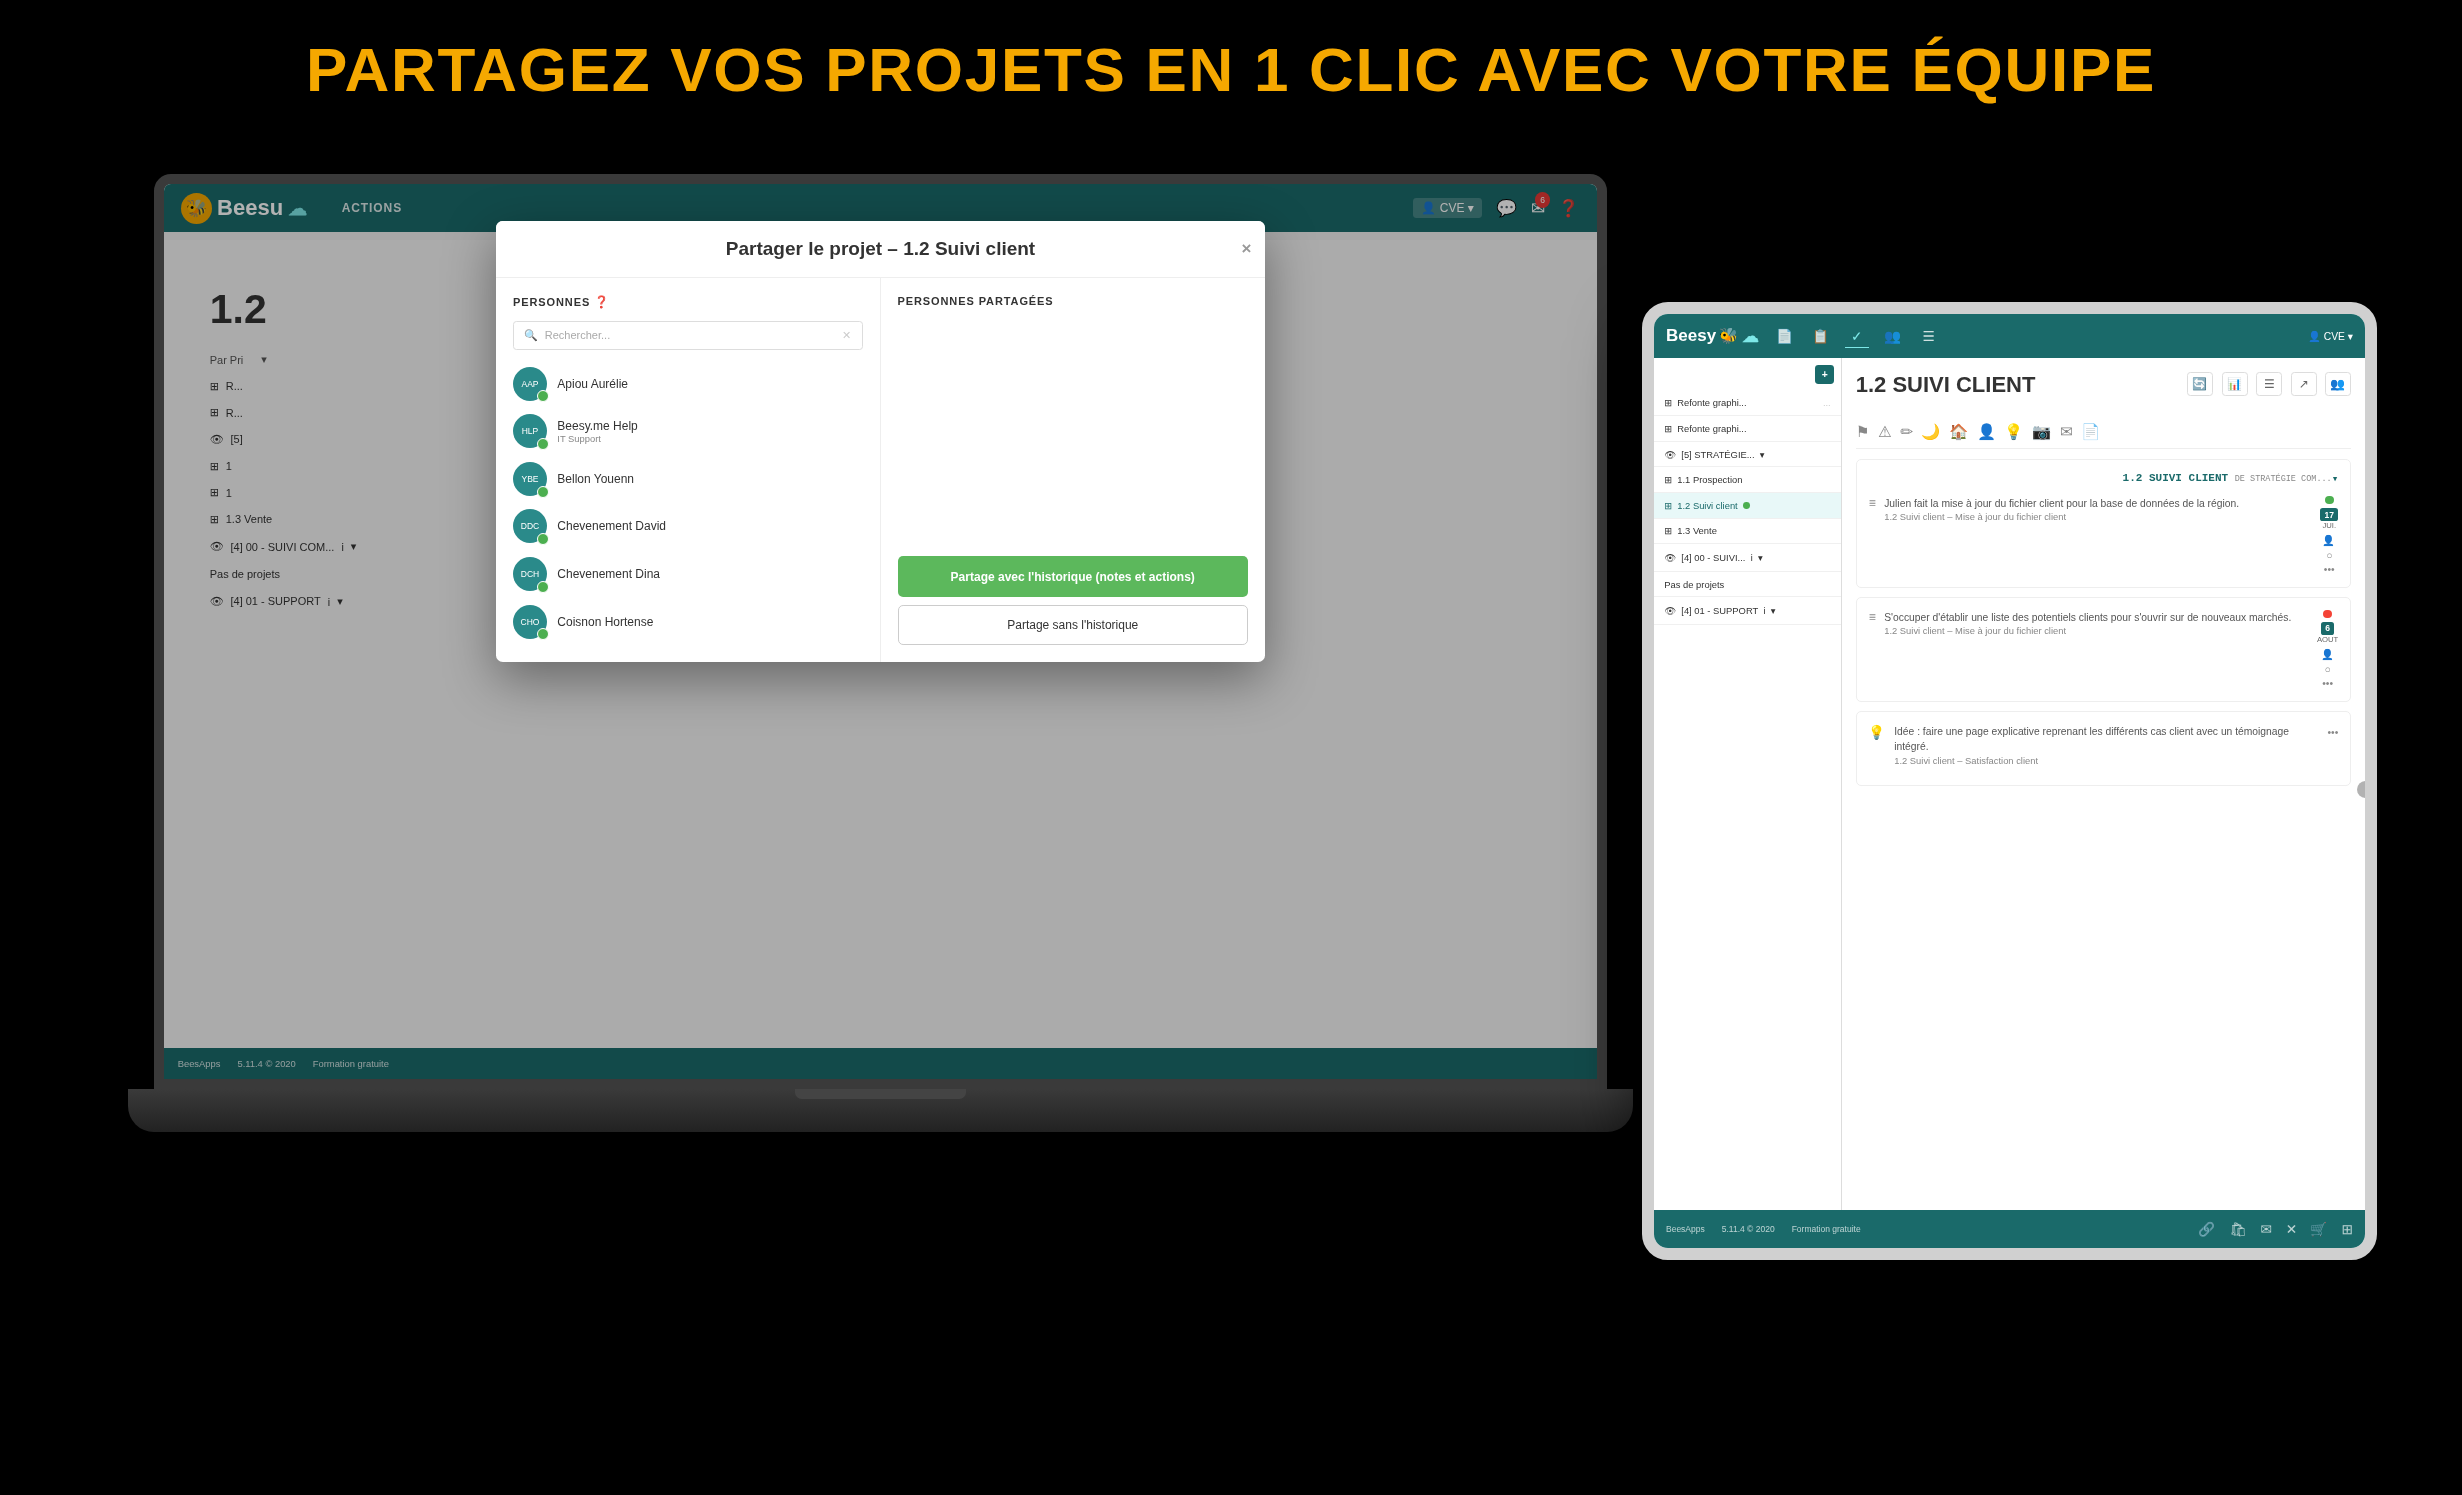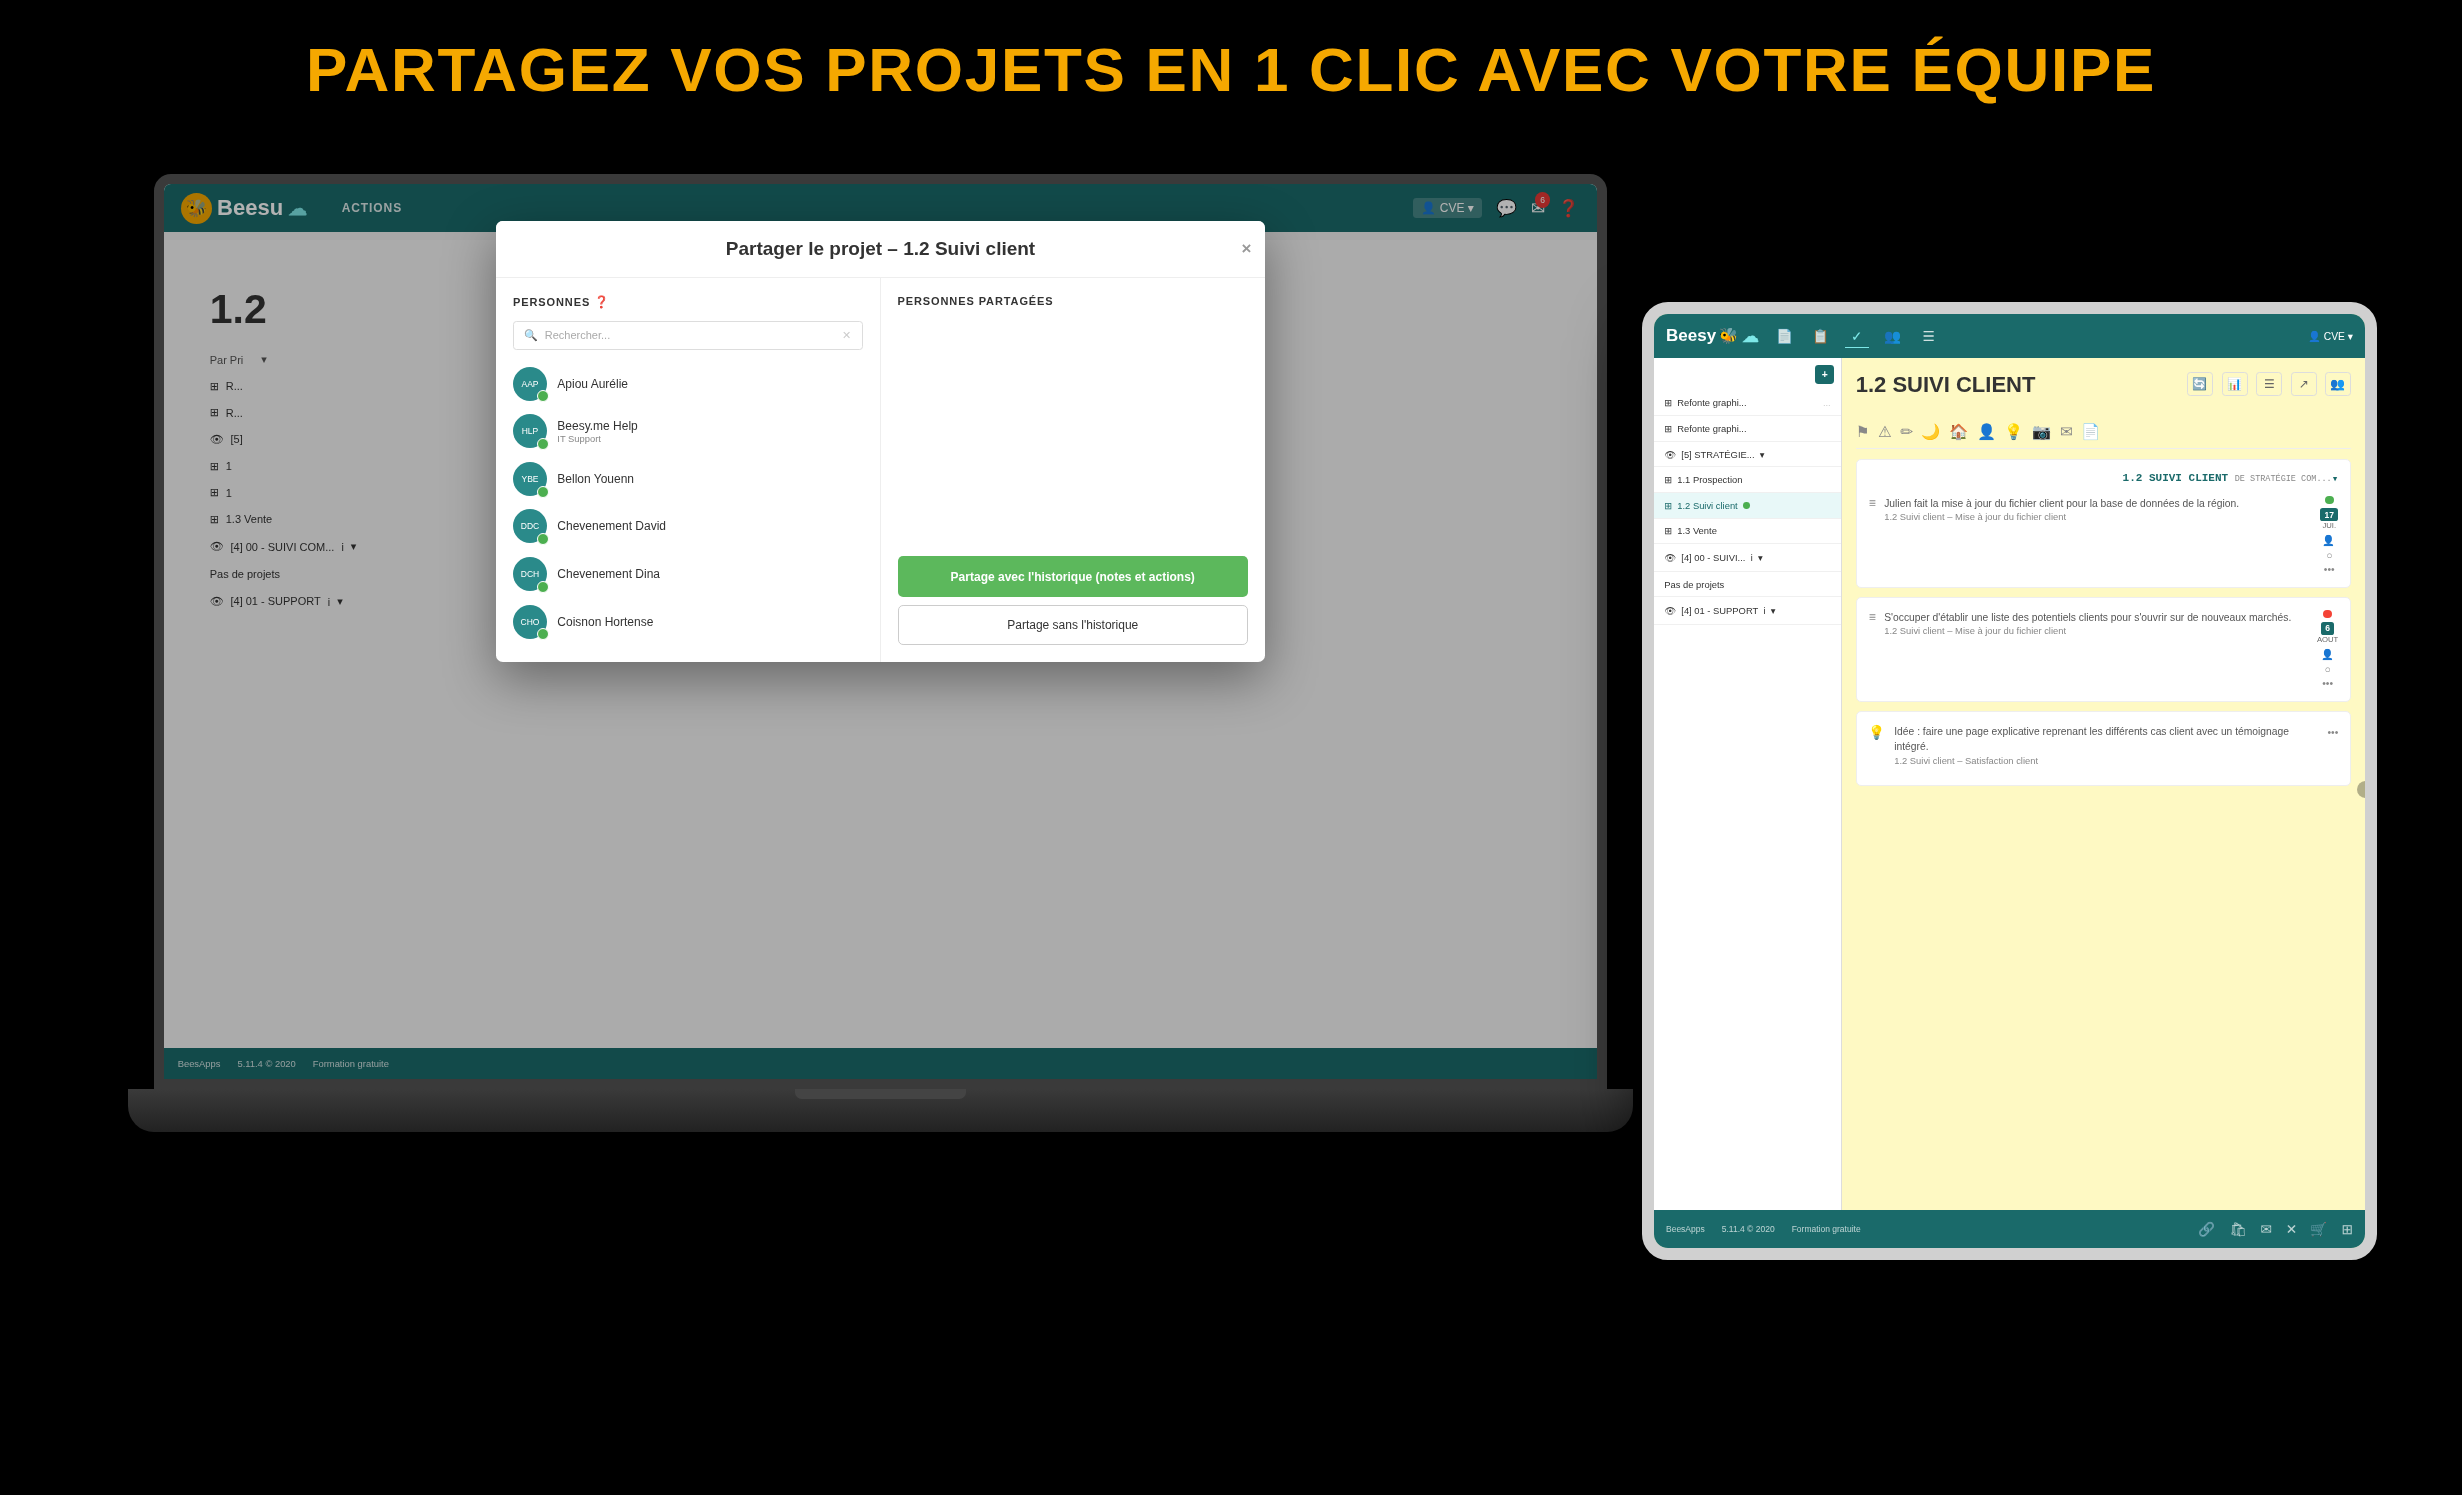--- a/index.html
+++ b/index.html
@@ -346,21 +346,21 @@
       background: #e8e8e8;
       border-radius: 26px;
       border: 12px solid #d0d0d0;
       box-shadow: 0 26px 68px rgba(0,0,0,0.7);
       overflow: hidden;
     }
 
     .tablet-screen {
       width: 100%;
       height: 100%;
-      background: #fef9c3;
+      background: #ffffff;
       overflow: hidden;
       display: flex;
       flex-direction: column;
     }
 
     .tablet-header {
       background: #1a6a6a;
       height: 44px;
       display: flex;
       align-items: center;

